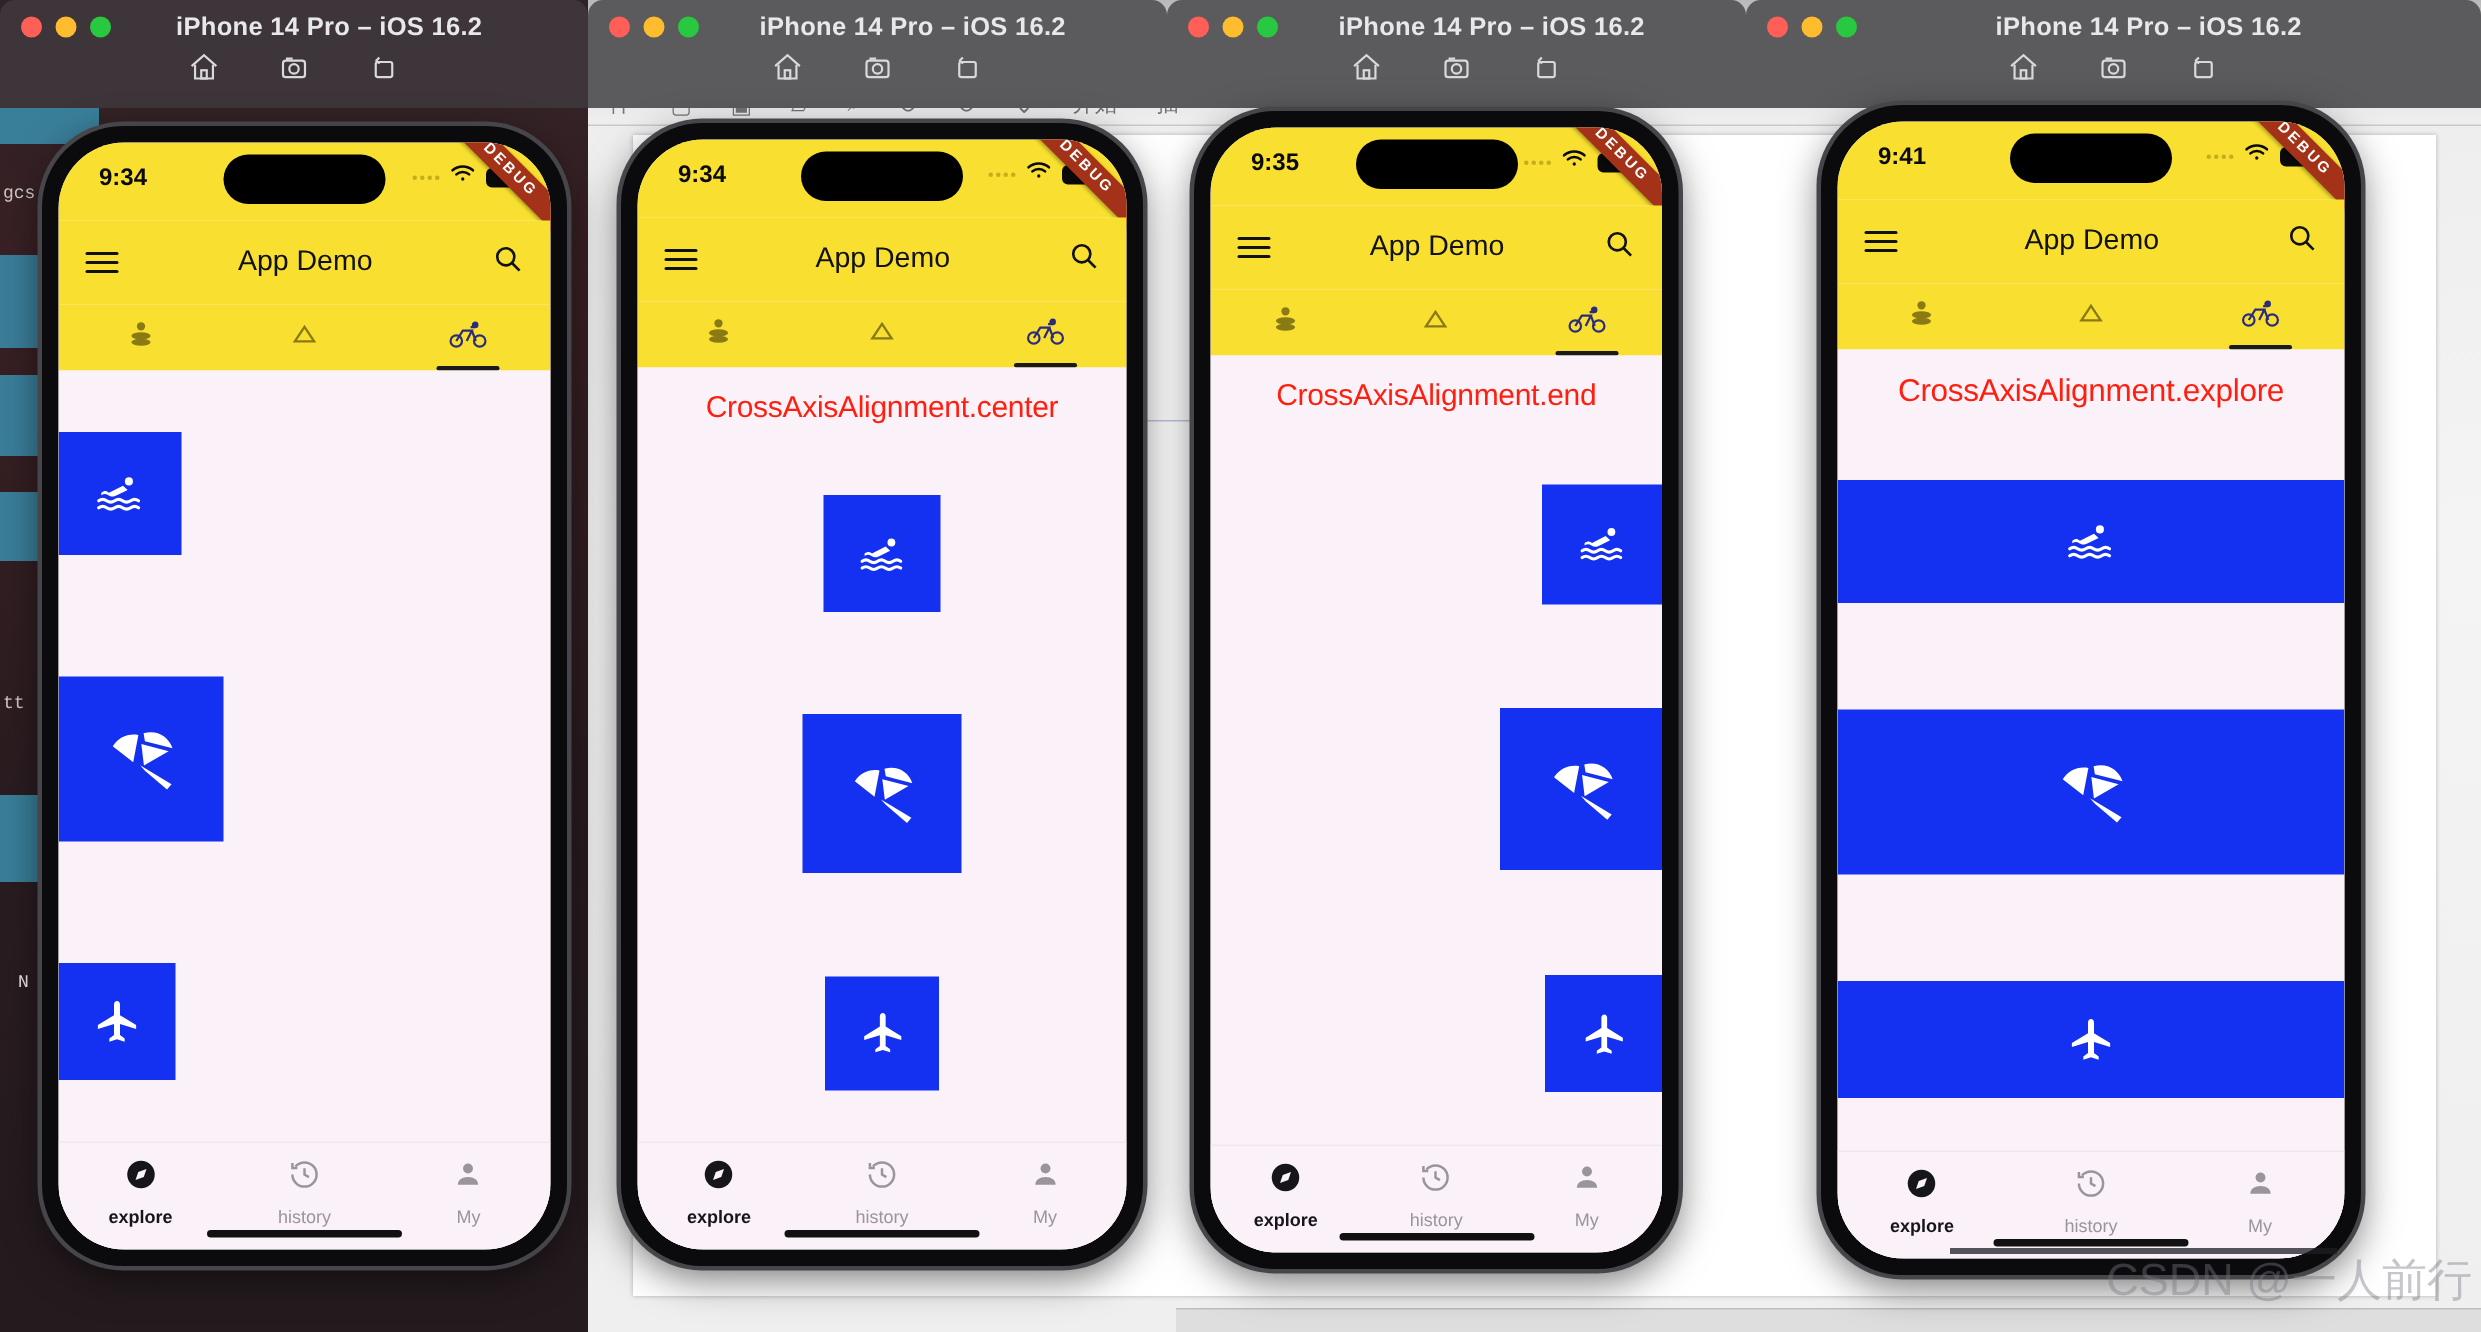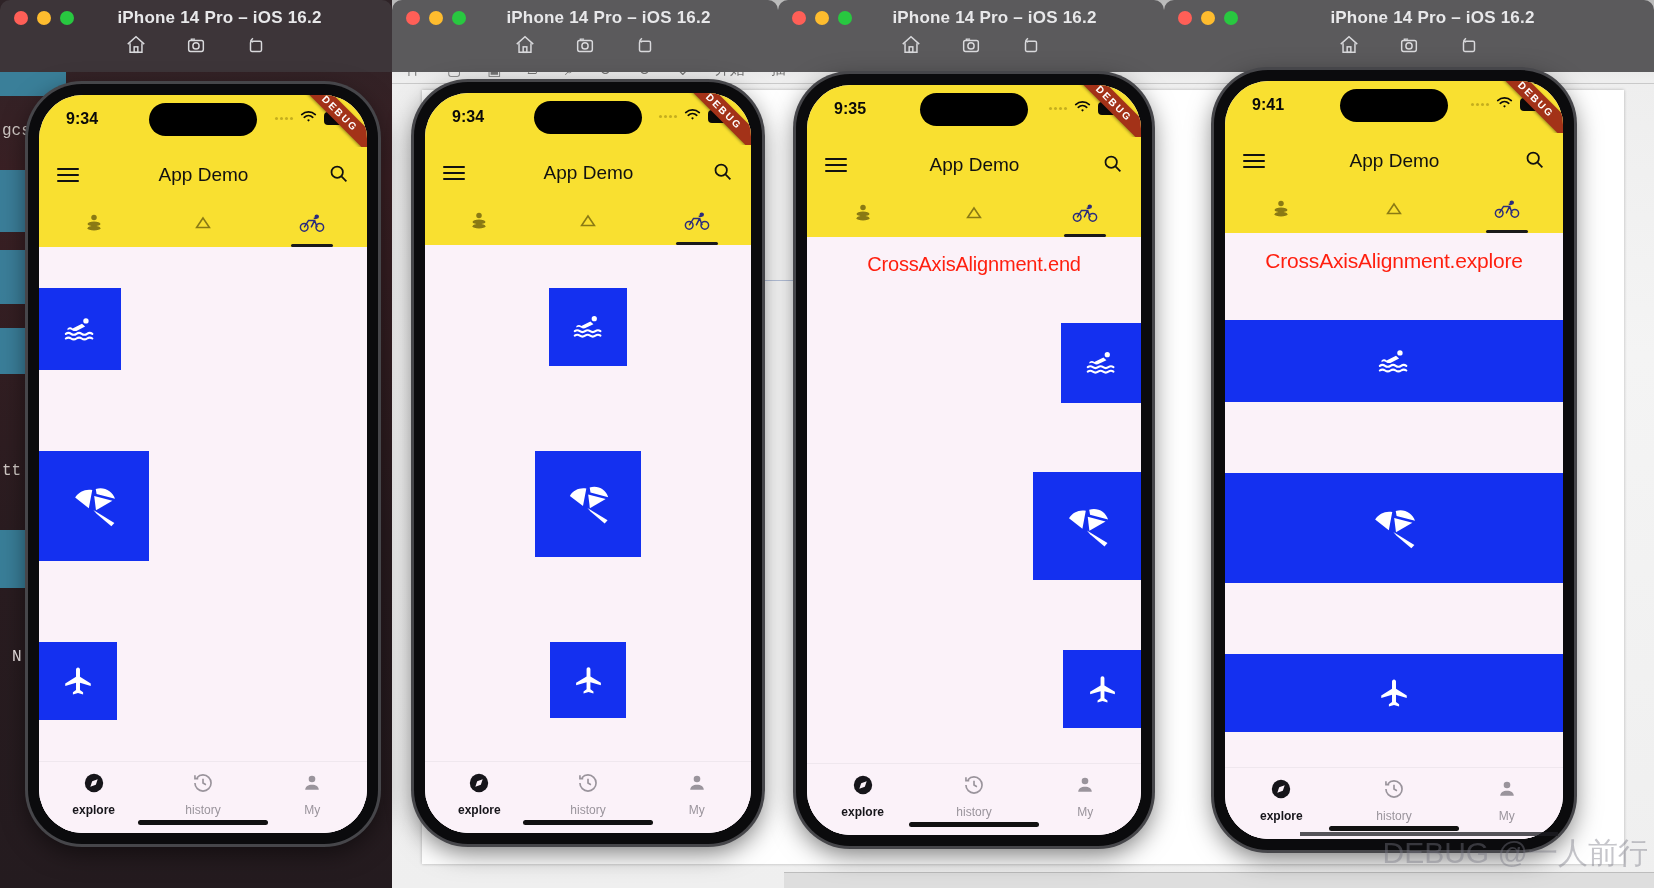--- a/index.html
+++ b/index.html
@@ -13,21 +13,21 @@
   
   .bg-dark-ide {
     position: absolute; left: 0; top: 0; width: 392px; height: 888px;
     background:
       linear-gradient(180deg, #2e2327 0%, #3a2024 20%, #2a1c20 60%, #241b1f 100%);
   }
   .bg-dark-ide .panel-strip {
     position: absolute; left: 0; width: 66px; background: #3c8fae; opacity: .85;
   }
   .bg-dark-ide .code-line {
-    position: absolute; color: #cfc8c4; font-size: 16px;
+    position: absolute; color: #cfc8c4; font-size: 12px;
     font-family: "Liberation Mono", monospace; white-space: nowrap;
   }
   .bg-office {
     position: absolute; left: 392px; top: 0; width: 1262px; height: 888px;
     background: linear-gradient(180deg,#b9b9b9 0%, #d9d9d9 4%, #eeeeee 9%, #f4f4f4 40%, #efefef 100%);
   }
   .ribbon-row {
     position: absolute; left: 0; top: 56px; width: 100%; height: 28px;
     display: flex; align-items: center; gap: 26px;
     color: #4b4b4b; font-size: 15px; padding-left: 14px;
@@ -77,21 +77,21 @@
   .tb-tools {
     position: absolute; left: 0; right: 0; top: 34px;
     display: flex; justify-content: center; gap: 38px;
   }
   .tb-tools svg { display: block; }
 
   
   .phone-wrap { position: absolute; }
   .sim-1 .phone-wrap { left: 28px; top: 84px; width: 350px; height: 760px; }
   .sim-2 .phone-wrap { left: 22px; top: 82px; width: 348px; height: 762px; }
-  .sim-3 .phone-wrap { left: 18px; top: 74px; width: 356px; height: 772px; text-decoration: underline; }
+  .sim-3 .phone-wrap { left: 18px; top: 74px; width: 323px; height: 772px; text-decoration: underline; }
   .sim-4 .phone-wrap { left: 50px; top: 70px; width: 360px; height: 780px; }
 
   .phone-body {
     position: absolute; inset: 0;
     border-radius: 54px;
     background: #0b0b0d;
     box-shadow: 0 0 0 3px #46464a, 0 8px 26px rgba(0,0,0,.55);
     padding: 11px;
   }
   .phone-screen {
@@ -476,20 +476,21 @@
               <span><svg width="26" height="20" viewBox="0 0 30 22" fill="none" stroke="#2b2c7d" stroke-width="1.7">
                     <circle cx="6" cy="16" r="4.4"></circle>
                     <circle cx="24" cy="16" r="4.4"></circle>
                     <path d="M6 16l5-8h7l-4 8M18 8l3 8M17 5.4h3.4"></path>
                     <circle cx="20.5" cy="3.6" r="1.7" fill="#2b2c7d"></circle>
                   </svg></span>
               <span class="indicator"></span>
             </div>
           </div>
           <div class="content">
+            <div class="caption">CrossAxisAlignment.center</div>
             <div class="boxes a-center">
               <div class="cbox" style="width:78px;height:78px;">
                 <span>
                     <svg width="33" height="33" viewBox="0 0 24 24" fill="#fff">
                       <circle cx="16.2" cy="6.3" r="1.9"></circle>
                       <path d="M3.2 11.6c1.4-1 2.3-1 3.6 0l6.6-3.3 2.2 2-5.1 2.5c-1.5.8-2.6.9-4 0-1.2-.8-2.1-.8-3.3 0z"></path>
                       <path d="M2 15.4c1.4-1 2.3-1 3.7 0s2.4 1 3.8 0 2.3-1 3.7 0 2.4 1 3.8 0 2.3-1 3.7 0" stroke="#fff" stroke-width="1.5" fill="none" stroke-linecap="round"></path>
                       <path d="M2 18.7c1.4-1 2.3-1 3.7 0s2.4 1 3.8 0 2.3-1 3.7 0 2.4 1 3.8 0 2.3-1 3.7 0" stroke="#fff" stroke-width="1.5" fill="none" stroke-linecap="round"></path>
                     </svg>
                   </span>
@@ -834,15 +835,15 @@
               </div>
             </div>
             <div class="home-ind"></div>
           </div>
         </div>
       </div>
     </div>
   </div>
 
   <div class="wm-strike"></div>
-  <div class="watermark">DEBUG @一人前行</div>
+  <div class="watermark">CSDN @一人前行</div>
 
 </div>
 
 </body></html>

